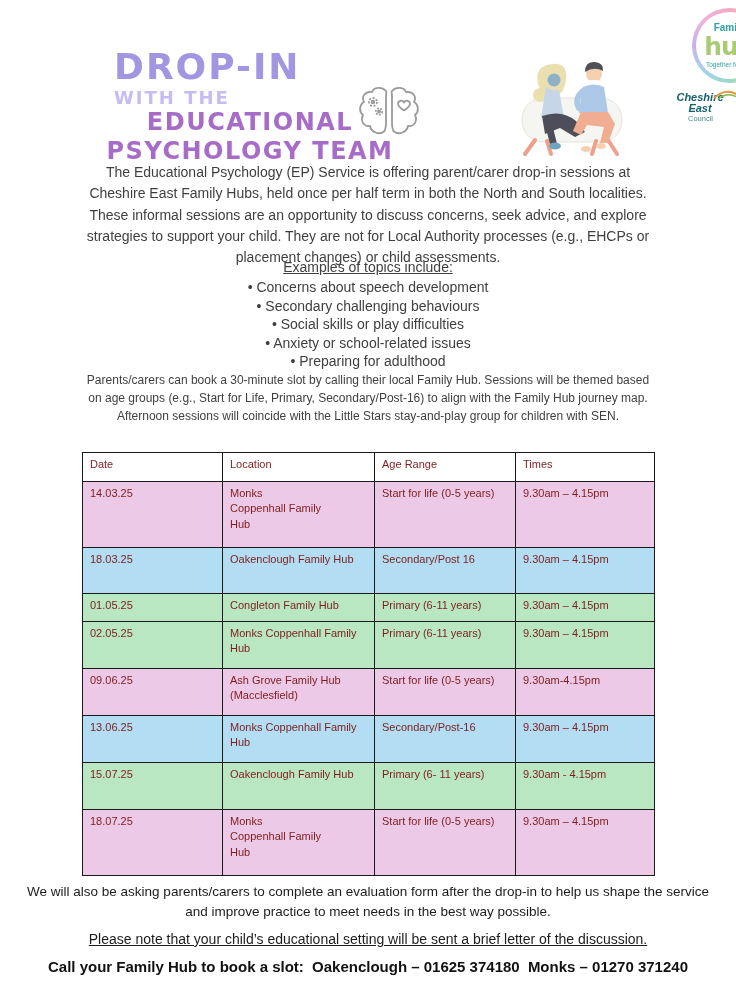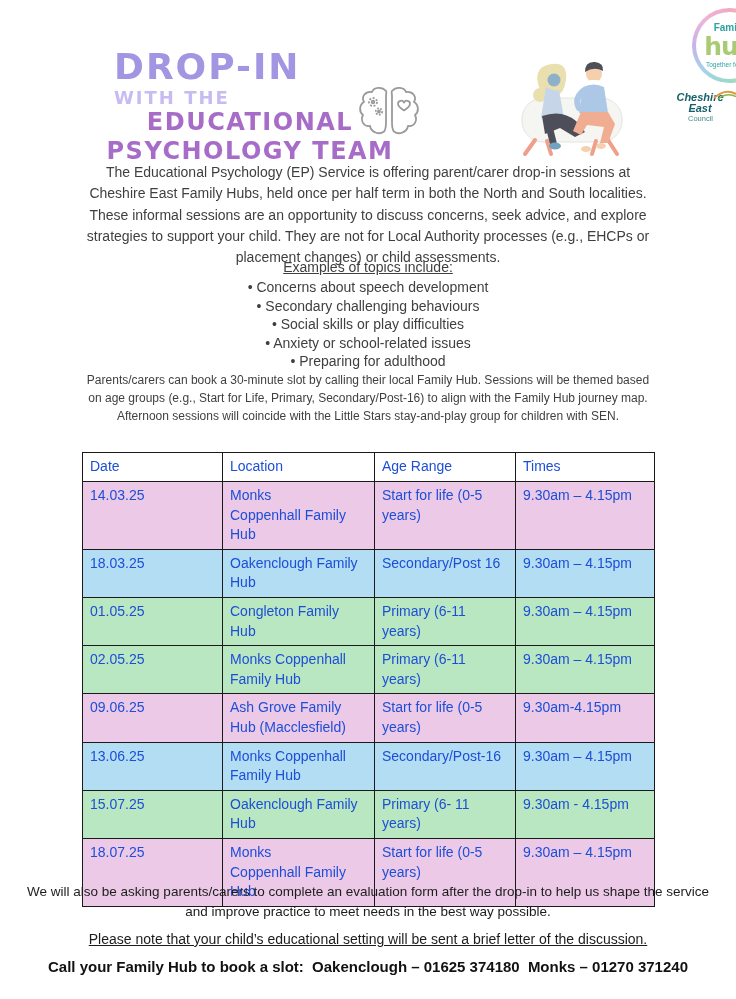--- a/index.html
+++ b/index.html
@@ -46,21 +46,21 @@
   .intro{position:absolute;left:85px;top:162px;width:566px;text-align:center;
          font-size:14px;line-height:1.52;margin:0;}
   .topics{position:absolute;left:0;top:259px;width:736px;text-align:center;font-size:14px;line-height:1.22;}
   .topics-heading{text-decoration:underline;margin-bottom:3px;}
   .bullet{margin:1.5px 0;}
   .booking{position:absolute;left:85px;top:371px;width:566px;text-align:center;
            font-size:12px;line-height:1.52;margin:0;}
 
   
   table.sessions{position:absolute;left:82px;top:452px;width:572px;border-collapse:collapse;
-                 table-layout:fixed;font-size:14px;color:#1d4ed8;}
+                 table-layout:fixed;font-size:11px;color:#7f1d1d;}
   table.sessions col.c-date{width:140px;}
   table.sessions col.c-loc{width:152px;}
   table.sessions col.c-age{width:141px;}
   table.sessions col.c-times{width:139px;}
   table.sessions th,table.sessions td{border:1px solid #1a1a1a;vertical-align:top;
                  padding:4px 7px;text-align:left;font-weight:400;white-space:pre-line;line-height:1.4;}
   table.sessions thead tr{height:29px;background:#ffffff;}
   tbody tr:nth-child(1){height:66px;}
   tbody tr:nth-child(2){height:46px;}
   tbody tr:nth-child(3){height:28px;padding-left:24px;}

